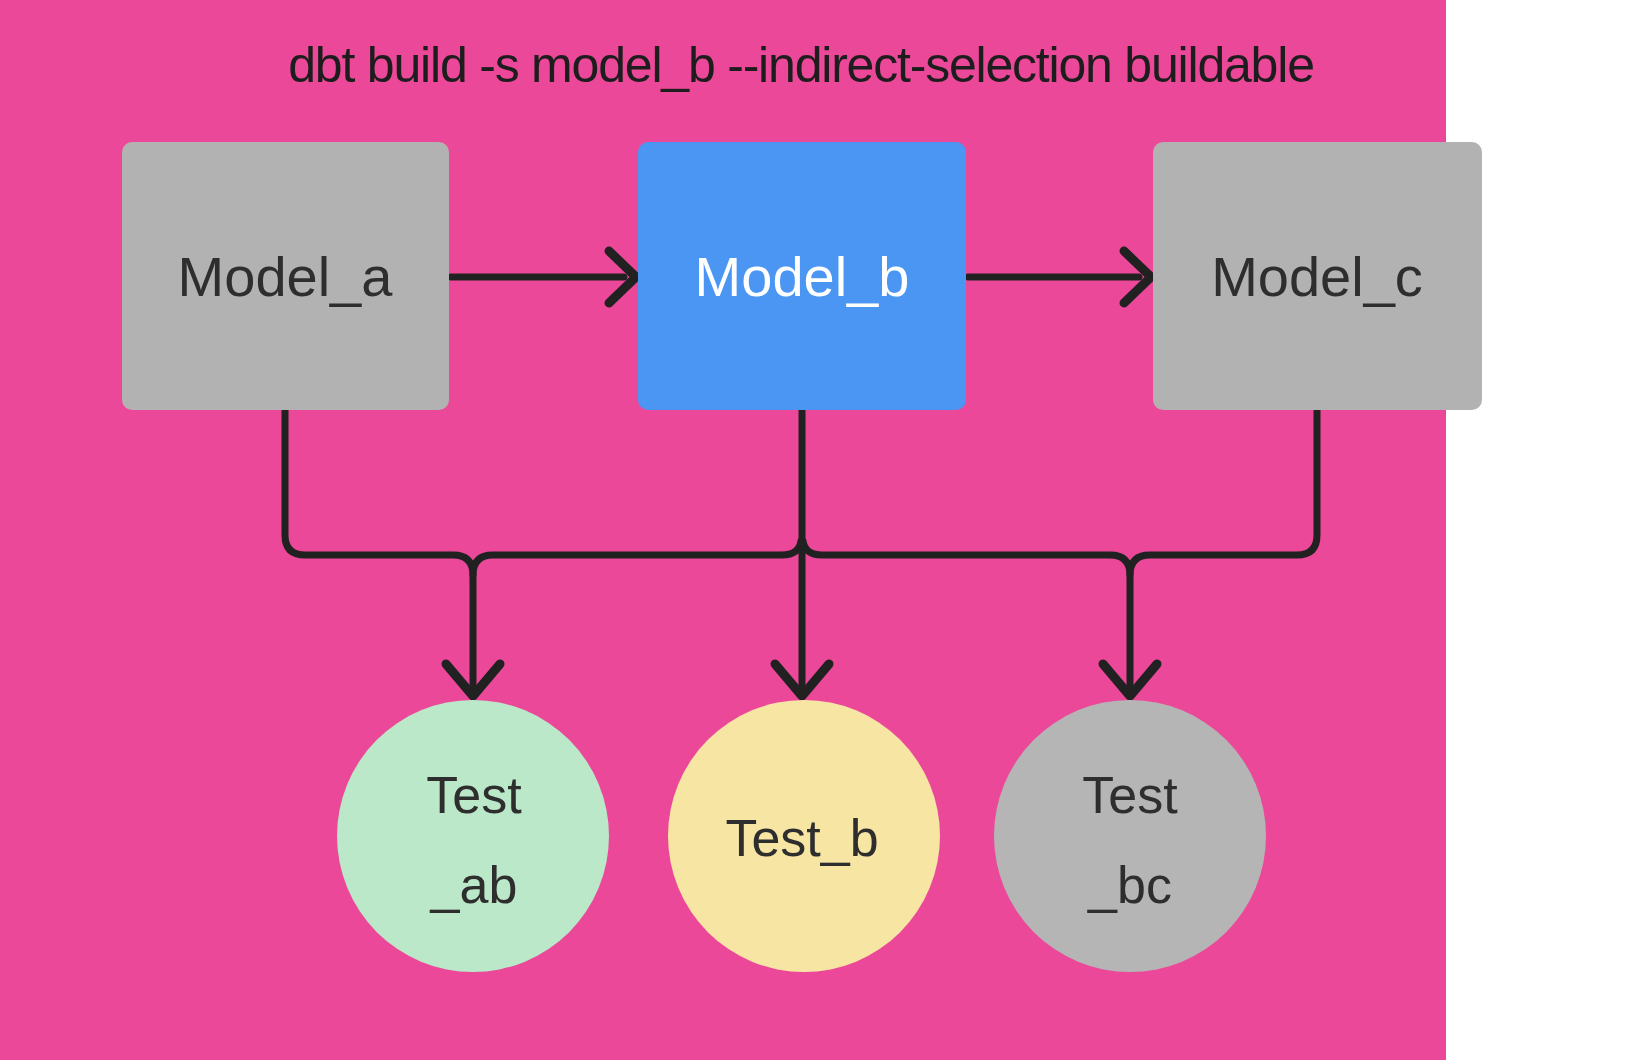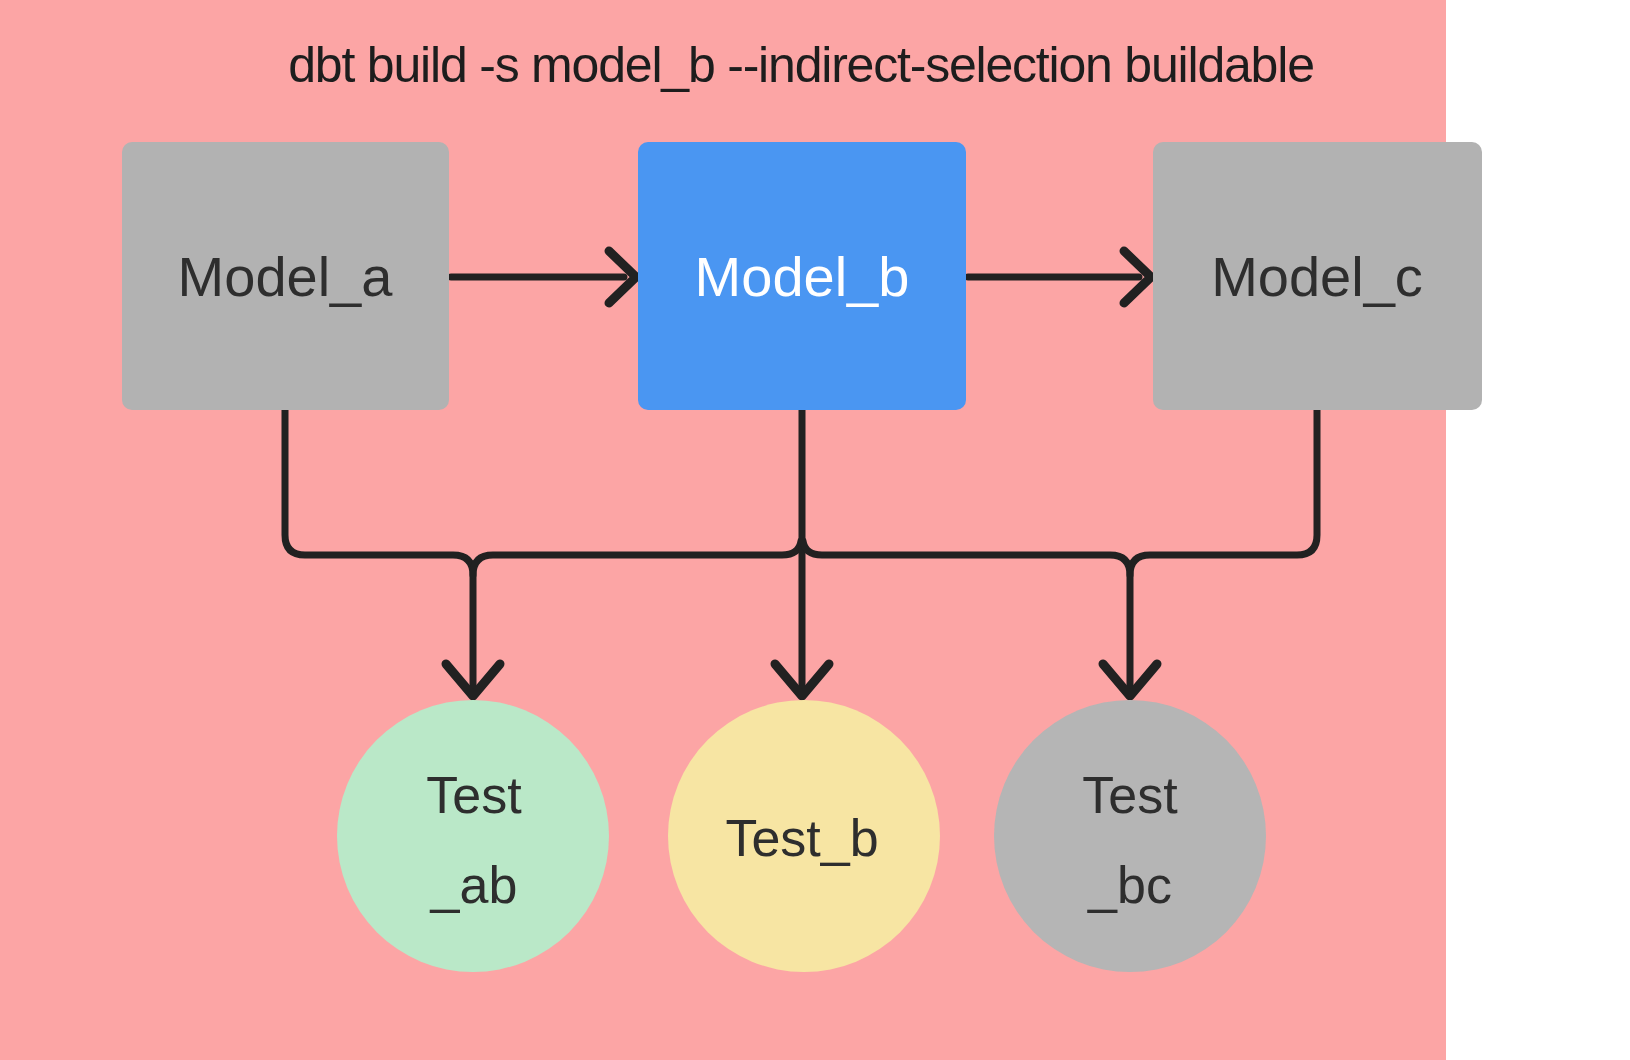--- a/index.html
+++ b/index.html
@@ -8,21 +8,21 @@
     background: #ffffff;
     width: 1630px;
     height: 1060px;
     overflow: hidden;
     font-family: "Liberation Sans", sans-serif;
   }
   .canvas {
     position: relative;
     width: 1446px;
     height: 1060px;
-    background: #fca5a5;
+    background: #ec4899;
   }
   .diagram-title {
     position: absolute;
     top: 36px;
     left: 0;
     width: 1602px;
     text-align: center;
     font-size: 50px;
     font-weight: 500;
     letter-spacing: -1.2px;

